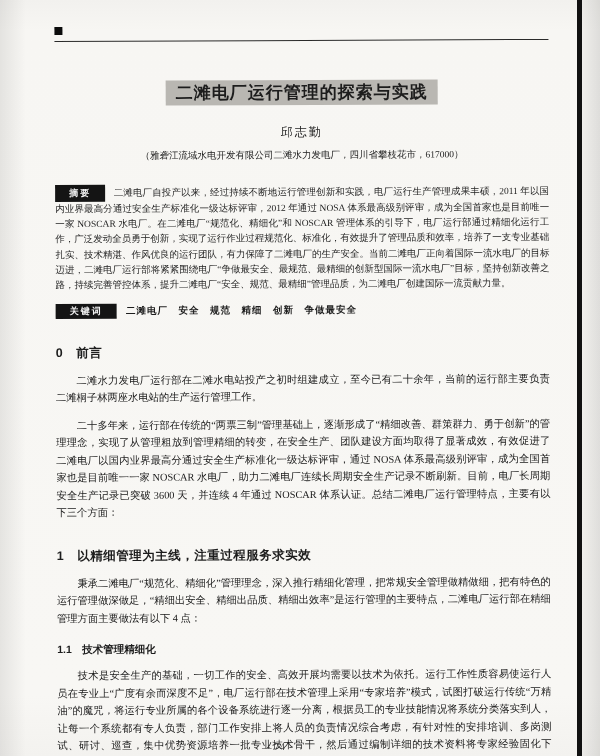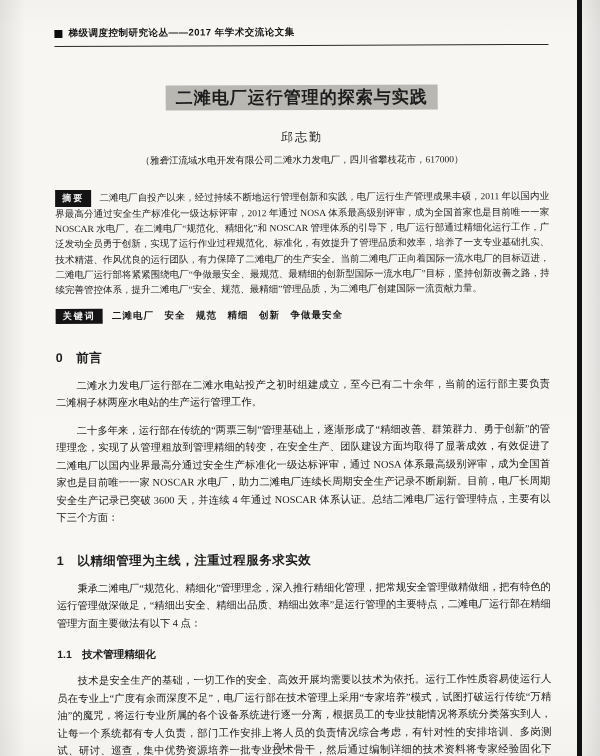--- a/index.html
+++ b/index.html
@@ -103,21 +103,21 @@
     line-height: 1.62;
     text-align: justify;
     color: #1f1f1f;
   }
   .label-box {
     display: inline-block;
     background: #141414;
     color: #f4f4f4;
     font-size: 9px;
     font-weight: bold;
-    padding: 1px 7px;
+    padding: 1px 14px;
     margin-right: 6px;
     letter-spacing: 2px;
   }
   .keywords-par {
     margin: 10px 0 0 0;
     font-size: 9.5px;
     font-weight: bold;
     letter-spacing: 1px;
   }
   
@@ -156,21 +156,20 @@
 </style>
 </head>
 <body>
 
 <div class="scan-page">
 
   <div class="content">
 
     <div class="journal-header">
       <span class="sq-bullet"></span>
-      <span>梯级调度控制研究论丛——2017 年学术交流论文集</span>
     </div>
     <hr class="header-rule">
 
     <div class="paper-title">
       <span class="title-hl">二滩电厂运行管理的探索与实践</span>
     </div>
 
     <div class="author-name">邱志勤</div>
 
     <div class="affiliation">（雅砻江流域水电开发有限公司二滩水力发电厂，四川省攀枝花市，617000）</div>

